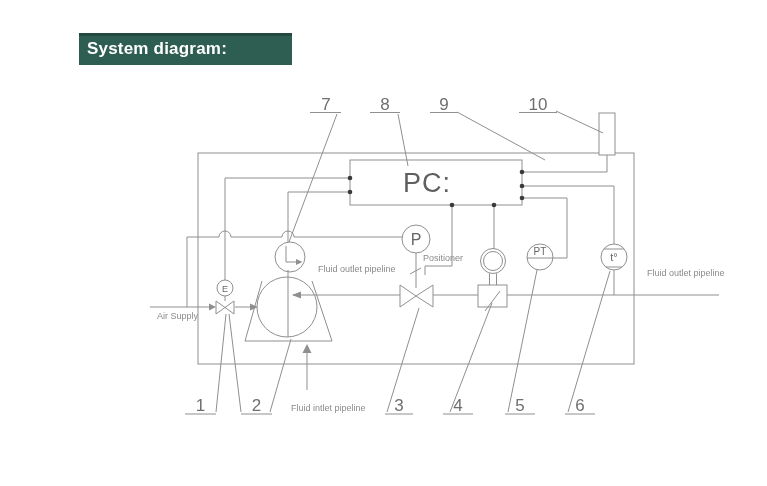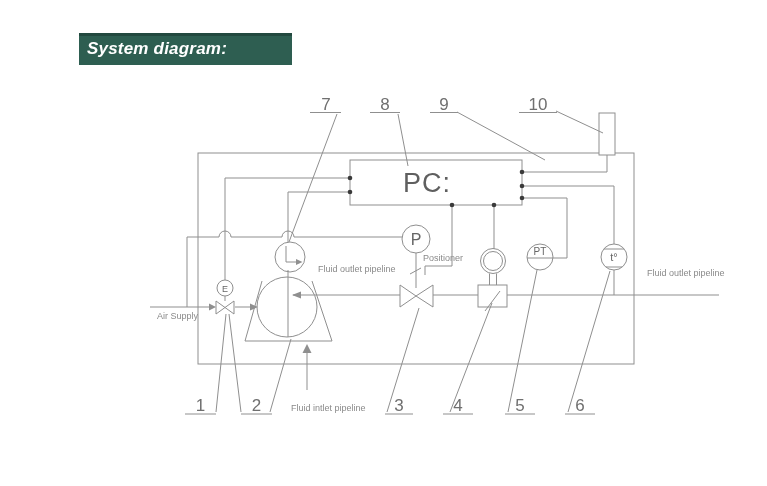--- a/index.html
+++ b/index.html
@@ -12,21 +12,20 @@
   }
   .header-bar{
     position:absolute;
     left:79px;top:33px;
     width:213px;height:32px;
     background:#2e5e51;
     box-shadow:inset 0 3px 0 rgba(0,0,0,0.22);
     display:flex;align-items:center;
     box-sizing:border-box;
     padding-left:8px;
-    font-style:italic;
   }
   .header-bar .title{
     color:#ffffff;
     font-size:17px;
     font-weight:bold;
     letter-spacing:0.2px;
   }
   svg{position:absolute;left:0;top:0;}
   svg text{font-family:"Liberation Sans", sans-serif;}
   .lbl{fill:#8a8a8a;font-size:9px;}

